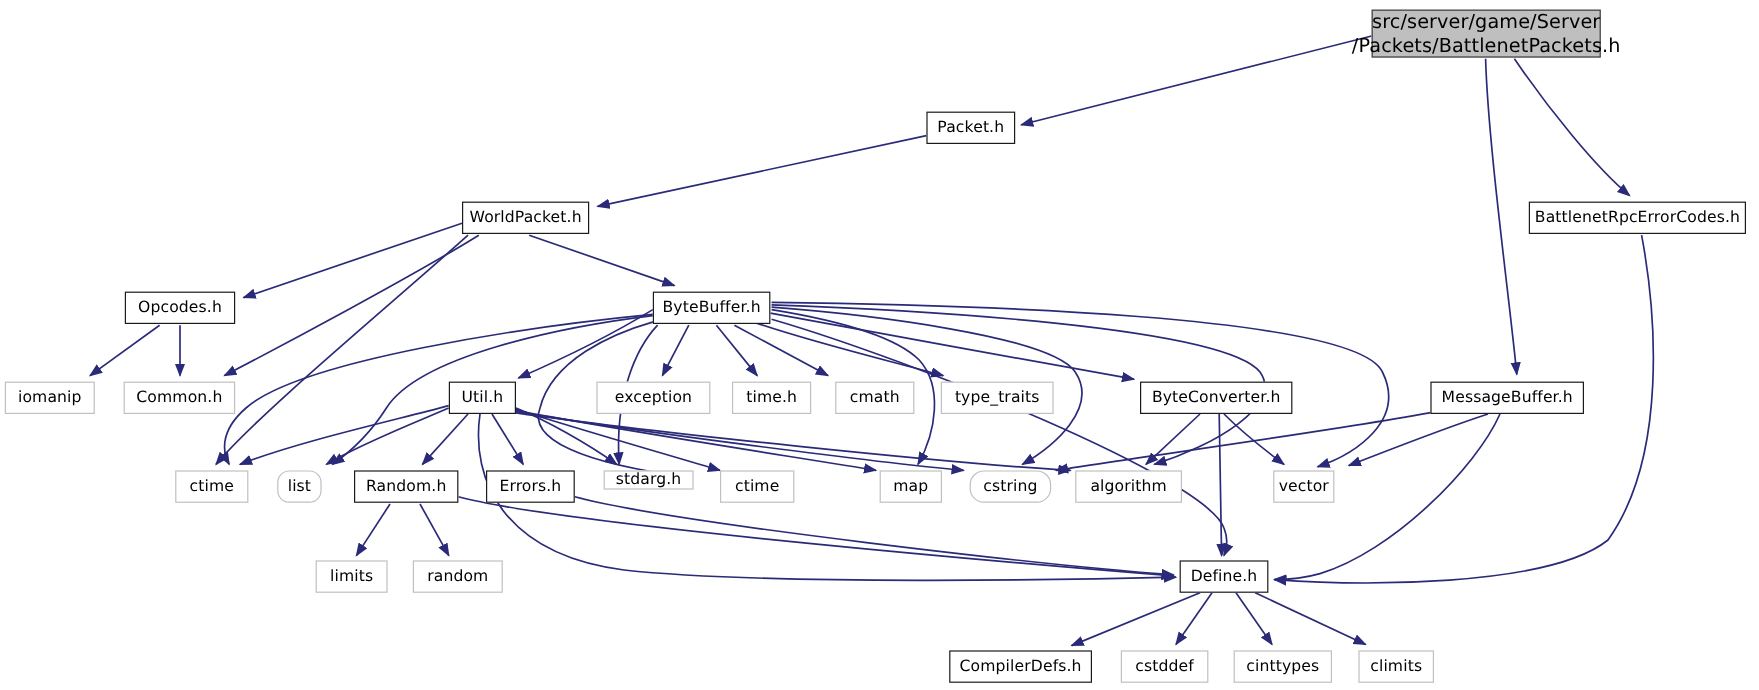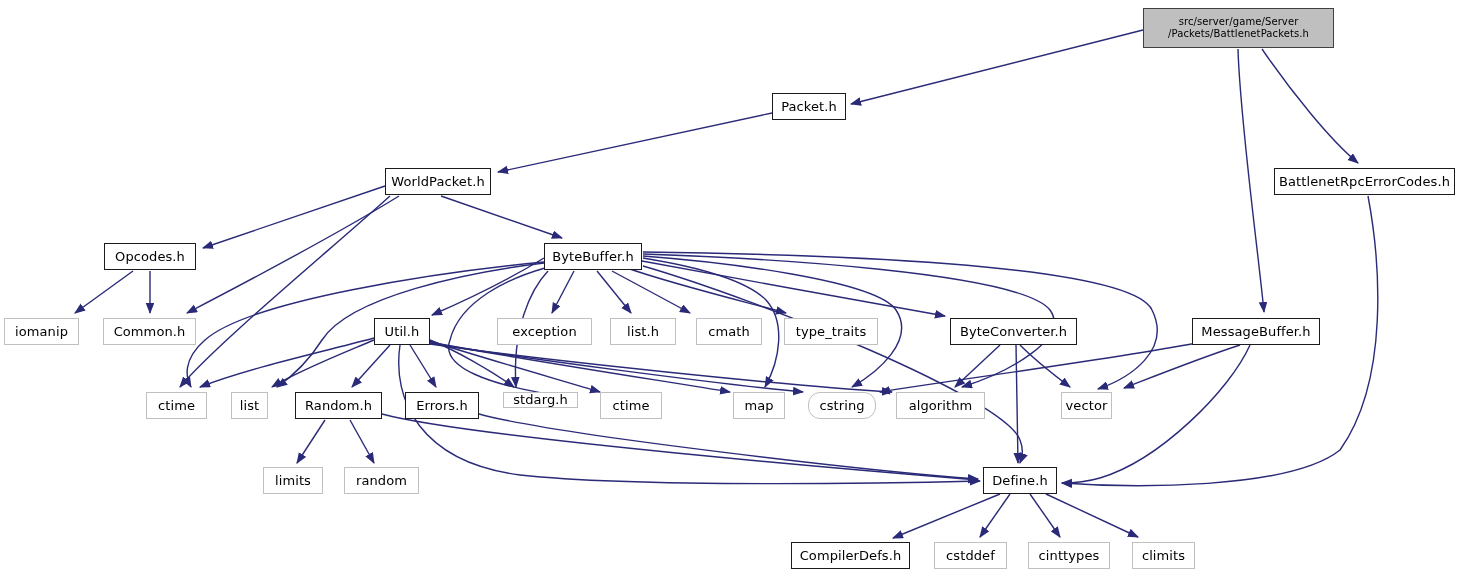--- a/index.html
+++ b/index.html
@@ -38,21 +38,21 @@
     white-space: pre;
     letter-spacing: 0.1px;
     z-index: 3;
   }
   .node.strong {
     border: 1.6px solid #1b1b1b;
   }
   .node.root {
     background: #bfbfbf;
     border: 1.6px solid #404040;
-    font-size: 10px;
+    font-size: 16px;
     line-height: 1.25;
   }
   .node-label {
     display: block;
     white-space: pre;
   }
 </style>
 </head>
 <body>
 
@@ -121,27 +121,27 @@
 /Packets/BattlenetPackets.h</span></div>
       <div class="node strong" style="left: 772px; top: 93px; width: 74px; height: 27px;"><span class="node-label">Packet.h</span></div>
       <div class="node strong" style="left: 1274px; top: 168px; width: 181px; height: 27px;"><span class="node-label">BattlenetRpcErrorCodes.h</span></div>
       <div class="node strong" style="left: 385px; top: 168px; width: 106px; height: 27px;"><span class="node-label">WorldPacket.h</span></div>
       <div class="node strong" style="left: 104px; top: 243px; width: 92px; height: 27px;"><span class="node-label">Opcodes.h</span></div>
       <div class="node strong" style="left: 544px; top: 243px; width: 98px; height: 27px;"><span class="node-label">ByteBuffer.h</span></div>
       <div class="node" style="left: 4px; top: 318px; width: 75px; height: 27px;"><span class="node-label">iomanip</span></div>
       <div class="node" style="left: 103px; top: 318px; width: 93px; height: 27px;"><span class="node-label">Common.h</span></div>
       <div class="node strong" style="left: 374px; top: 318px; width: 56px; height: 27px;"><span class="node-label">Util.h</span></div>
       <div class="node" style="left: 497px; top: 318px; width: 95px; height: 27px;"><span class="node-label">exception</span></div>
-      <div class="node" style="left: 610px; top: 318px; width: 66px; height: 27px;"><span class="node-label">list.h</span></div>
+      <div class="node" style="left: 610px; top: 318px; width: 66px; height: 27px;"><span class="node-label">time.h</span></div>
       <div class="node" style="left: 696px; top: 318px; width: 66px; height: 27px;"><span class="node-label">cmath</span></div>
       <div class="node" style="left: 784px; top: 318px; width: 94px; height: 27px;"><span class="node-label">type_traits</span></div>
       <div class="node strong" style="left: 950px; top: 318px; width: 127px; height: 27px;"><span class="node-label">ByteConverter.h</span></div>
       <div class="node strong" style="left: 1192px; top: 318px; width: 128px; height: 27px;"><span class="node-label">MessageBuffer.h</span></div>
       <div class="node" style="left: 146px; top: 392px; width: 61px; height: 27px;"><span class="node-label">ctime</span></div>
-      <div class="node" style="left: 231px; top: 392px; width: 37px; height: 27px;"><span class="node-label">list</span></div>
+      <div class="node" style="left: 231px; top: 392px; width: 37px; height: 27px; border-radius: 10px;"><span class="node-label">list</span></div>
       <div class="node strong" style="left: 295px; top: 392px; width: 87px; height: 27px;"><span class="node-label">Random.h</span></div>
       <div class="node strong" style="left: 405px; top: 392px; width: 74px; height: 27px;"><span class="node-label">Errors.h</span></div>
       <div class="node" style="left: 503px; top: 392px; width: 75px; height: 16px;"><span class="node-label">stdarg.h</span></div>
       <div class="node" style="left: 600px; top: 392px; width: 62px; height: 27px;"><span class="node-label">ctime</span></div>
       <div class="node" style="left: 733px; top: 392px; width: 52px; height: 27px;"><span class="node-label">map</span></div>
       <div class="node" style="left: 808px; top: 392px; width: 68px; height: 27px; border-radius: 12px;"><span class="node-label">cstring</span></div>
       <div class="node" style="left: 896px; top: 392px; width: 89px; height: 27px;"><span class="node-label">algorithm</span></div>
       <div class="node" style="left: 1061px; top: 392px; width: 51px; height: 27px;"><span class="node-label">vector</span></div>
       <div class="node" style="left: 263px; top: 467px; width: 60px; height: 27px;"><span class="node-label">limits</span></div>
       <div class="node" style="left: 344px; top: 467px; width: 75px; height: 27px;"><span class="node-label">random</span></div>

